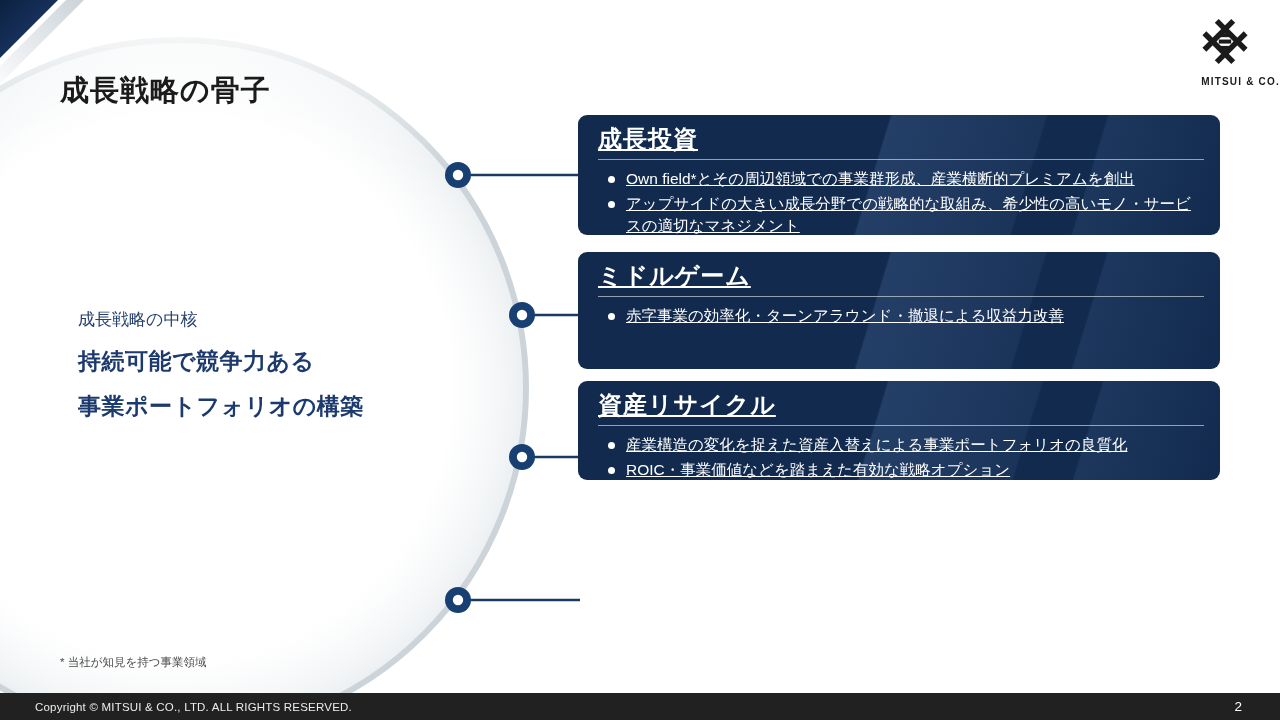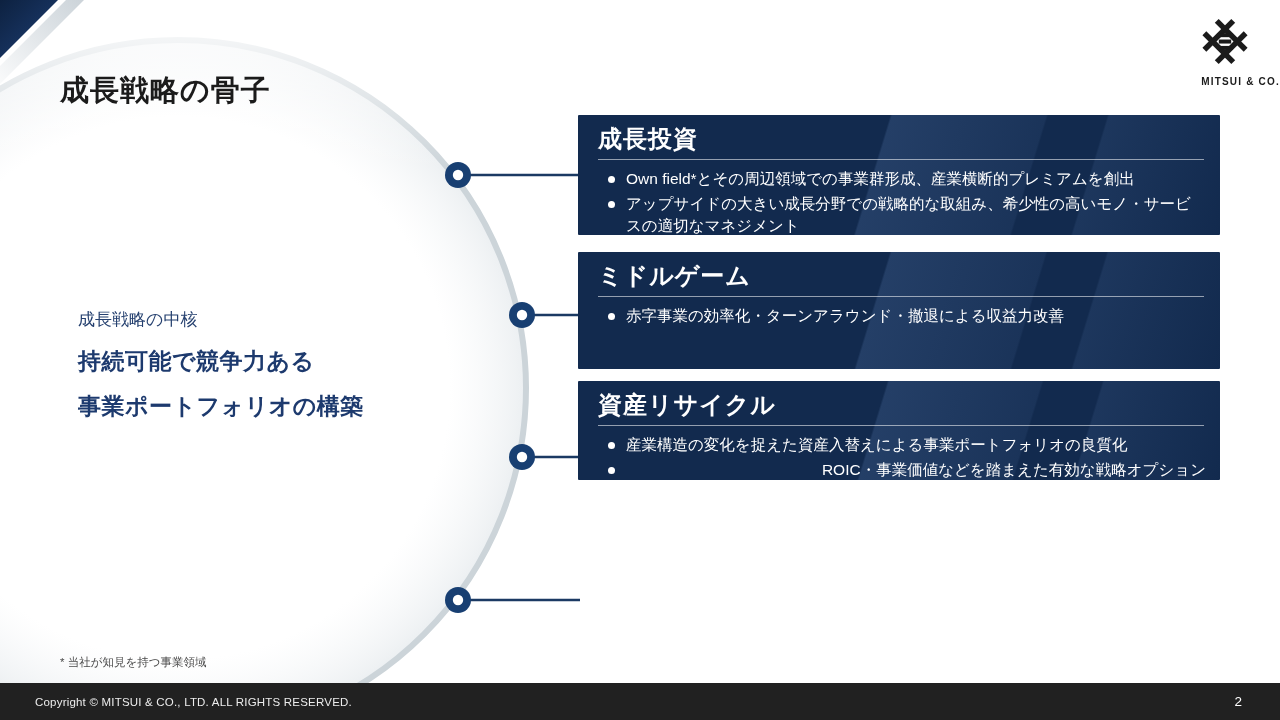--- a/index.html
+++ b/index.html
@@ -33,49 +33,50 @@
   .core { left:78px; top:308px; z-index:3; }
   .core-label { font-size:17px; color:#25406f; margin-bottom:8px; }
   .core-heading {
     font-size:23px; font-weight:bold; color:#1d3a6e; line-height:45px;
     letter-spacing:0.5px;
   }
 
   
   .box {
     position:absolute; left:578px; width:642px; z-index:3;
-    border-radius:1px; color:#ffffff; overflow:hidden;
+    border-radius:9px; color:#ffffff; overflow:hidden;
     background-color:#122a4e;
     background-image:
       linear-gradient(107deg, rgba(0,0,0,0) 46%, rgba(125,165,225,0.17) 46.3%, rgba(125,165,225,0.08) 69%, rgba(0,0,0,0) 69.3%),
       linear-gradient(107deg, rgba(0,0,0,0) 78%, rgba(125,165,225,0.10) 78.3%, rgba(0,0,0,0) 100%);
+    text-decoration: underline;
   }
   .box-1 { top:115px; height:120px; }
   .box-2 { top:244px; height:117px;margin-top:8px; }
   .box-3 { top:381px; height:99px; }
   .box-4 { top:539px; height:121px; }
   .box-title {
     padding:6px 20px 0 20px; font-size:24px; font-weight:bold;
     line-height:36px; letter-spacing:1px; white-space:nowrap;
   }
   .box-sep { height:0; border-top:1px solid rgba(255,255,255,0.55); margin:2px 16px 0 20px; }
   .box-bullets { padding:8px 14px 0 18px; }
   .bullet { display:flex; font-size:15.5px; line-height:22px; }
-  .bullet + .bullet { margin-top:3px;justify-content:space-between; }
+  .bullet + .bullet { margin-top:3px; }
   .bullet-dot {
     flex:none; width:7px; height:7px; border-radius:50%;
     background:#ffffff; margin:8px 11px 0 12px;
   }
 
   
   .footnote { left:60px; top:655px; z-index:3; font-size:11.5px; color:#4a4a4a; }
 
   
   .footer {
-    position:absolute; left:0; bottom:0; width:1280px; height:37px;
+    position:absolute; left:0; bottom:0; width:1280px; height:27px;
     background:#212121; z-index:4; display:flex; align-items:center;
   }
   .footer-copy { margin-left:35px; font-size:11.5px; color:#ececec; letter-spacing:0.2px; }
   .footer-page { margin-left:auto; margin-right:38px; font-size:13.5px; color:#ffffff; }
 </style>
 </head>
 <body>
 
 <div class="slide">
 

